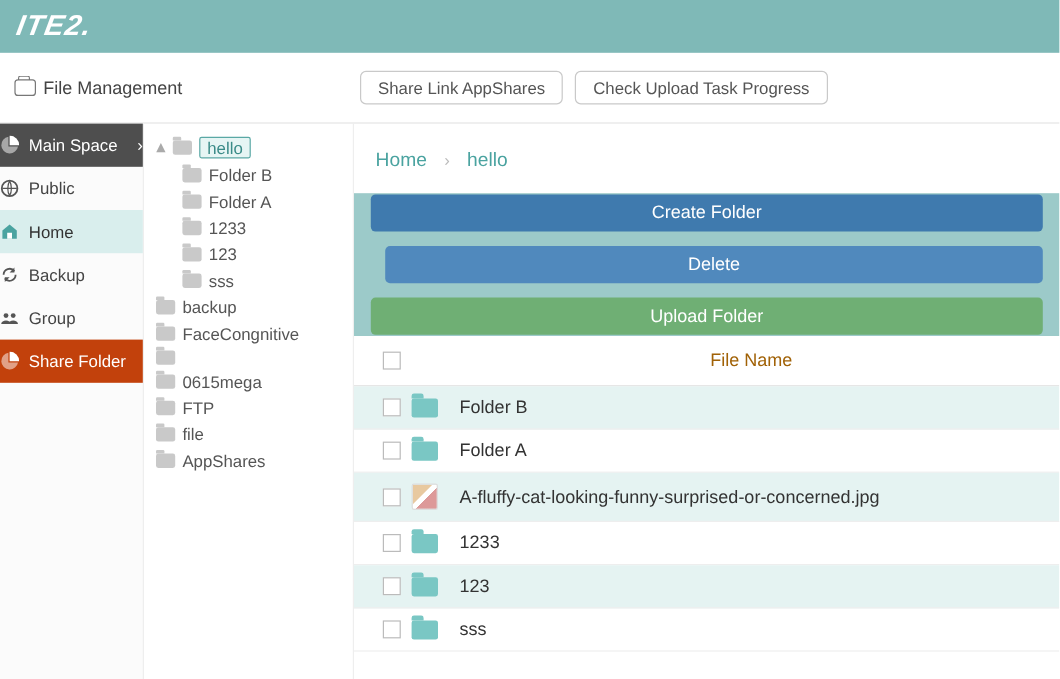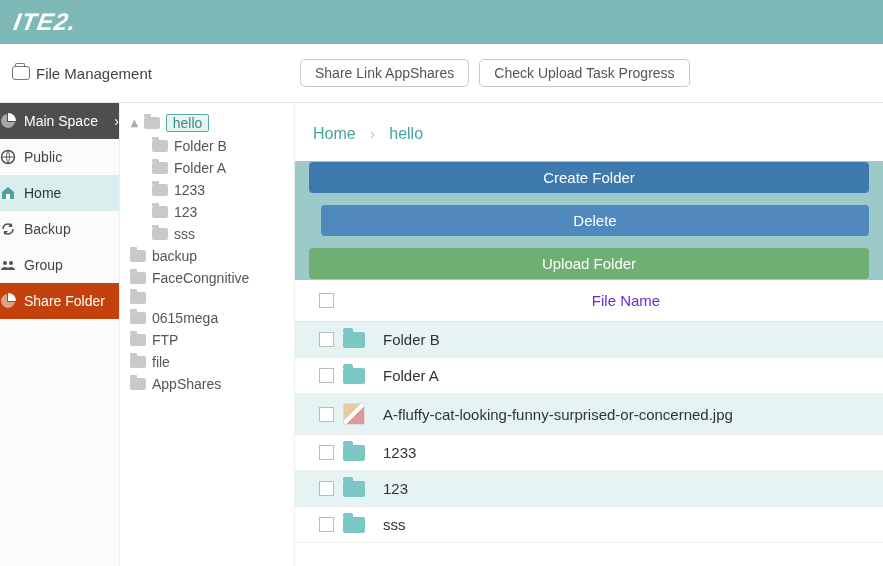--- a/index.html
+++ b/index.html
@@ -127,21 +127,21 @@
   }
   .act-blue{background:#3f7aae;}
   .act-blue2{background:#5089bd;margin-left:12px;}
   .act-green{background:#6faf74;}
 
   .table{flex:1;overflow:auto;}
   .thead{
     display:flex;align-items:center;
     border-bottom:1px solid #e0e0e0;
     padding:12px 14px;
-    font-size:15px;color:#6d28d9;justify-content:center;
+    font-size:15px;color:#a16207;justify-content:center;
   }
   .col-check{width:34px;display:flex;justify-content:center;}
   .col-icon{width:40px;}
   .col-name{flex:1;text-align:center;}
   .row{
     display:flex;align-items:center;
     padding:9px 14px;
     border-bottom:1px solid #eee;
     font-size:15px;color:#333;
   }

